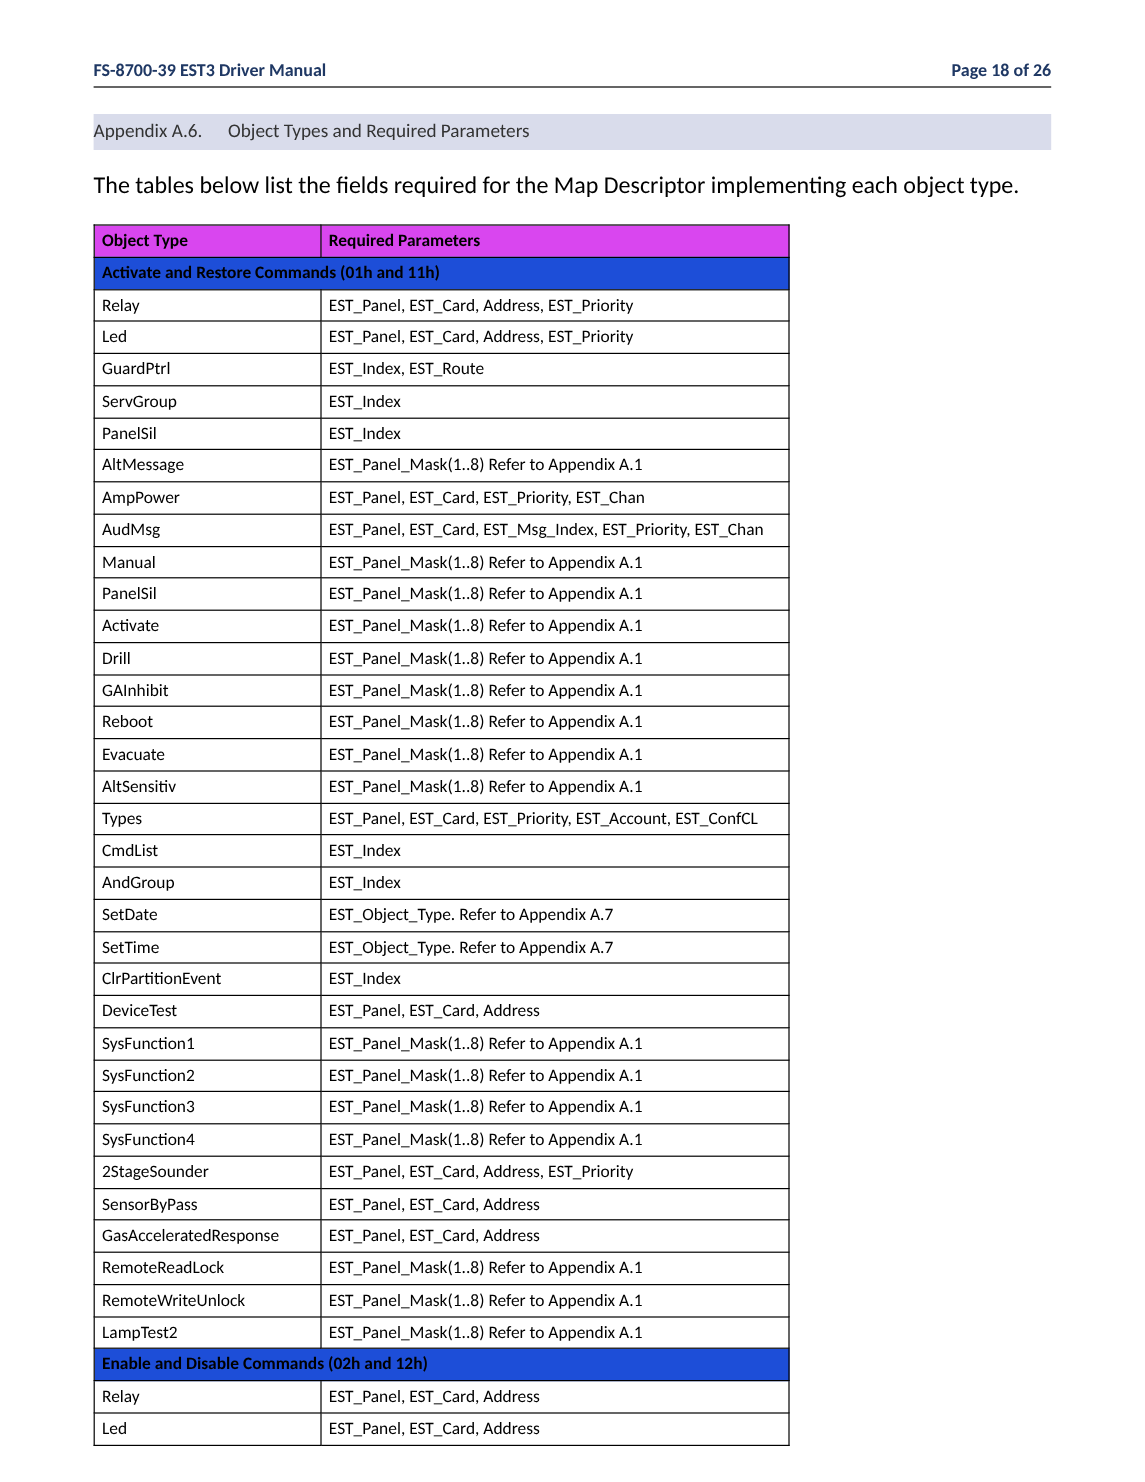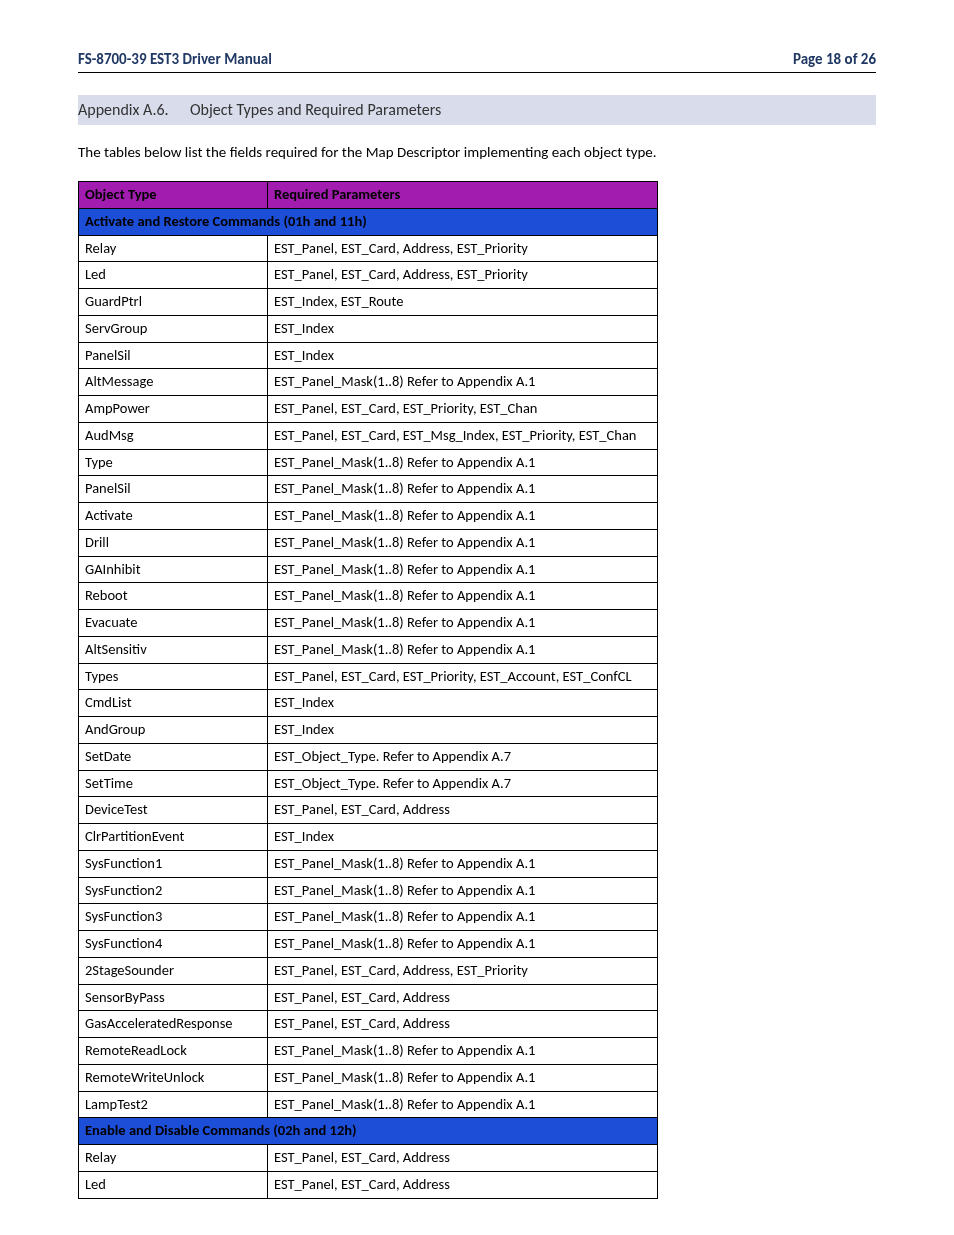--- a/index.html
+++ b/index.html
@@ -30,37 +30,37 @@
     padding: 5px 6px 6px 0;
     font-size: 16px;
     color: #333;
     margin-bottom: 18px;
   }
   .section-band .num {
     display: inline-block;
     min-width: 112px;
   }
   .intro {
-    font-size: 15px;
+    font-size: 20px;
     margin-bottom: 20px;
   }
   table.obj {
     border-collapse: collapse;
     width: 580px;
     font-size: 14.5px;
   }
   table.obj th, table.obj td {
     border: 1px solid #000;
     padding: 2px 6px;
     text-align: left;
     vertical-align: top;
     line-height: 1.5;
   }
   table.obj th {
-    background: #a21caf;
+    background: #d946ef;
     font-weight: 700;
   }
   table.obj th.col-type { width: 176px; }
   table.obj td.section {
     font-weight: 700;
     background: #1d4ed8;
   }
 </style>
 </head>
 <body>
@@ -114,21 +114,21 @@
         </tr>
         <tr>
           <td>AmpPower</td>
           <td>EST_Panel, EST_Card, EST_Priority, EST_Chan</td>
         </tr>
         <tr>
           <td>AudMsg</td>
           <td>EST_Panel, EST_Card, EST_Msg_Index, EST_Priority, EST_Chan</td>
         </tr>
         <tr>
-          <td>Type</td>
+          <td>Manual</td>
           <td>EST_Panel_Mask(1..8) Refer to Appendix A.1</td>
         </tr>
         <tr>
           <td>PanelSil</td>
           <td>EST_Panel_Mask(1..8) Refer to Appendix A.1</td>
         </tr>
         <tr>
           <td>Activate</td>
           <td>EST_Panel_Mask(1..8) Refer to Appendix A.1</td>
         </tr>
@@ -166,26 +166,26 @@
         </tr>
         <tr>
           <td>SetDate</td>
           <td>EST_Object_Type.  Refer to Appendix A.7</td>
         </tr>
         <tr>
           <td>SetTime</td>
           <td>EST_Object_Type.  Refer to Appendix A.7</td>
         </tr>
         <tr>
+          <td>ClrPartitionEvent</td>
+          <td>EST_Index</td>
+        </tr>
+        <tr>
           <td>DeviceTest</td>
           <td>EST_Panel, EST_Card, Address</td>
-        </tr>
-        <tr>
-          <td>ClrPartitionEvent</td>
-          <td>EST_Index</td>
         </tr>
         <tr>
           <td>SysFunction1</td>
           <td>EST_Panel_Mask(1..8) Refer to Appendix A.1</td>
         </tr>
         <tr>
           <td>SysFunction2</td>
           <td>EST_Panel_Mask(1..8) Refer to Appendix A.1</td>
         </tr>
         <tr>

